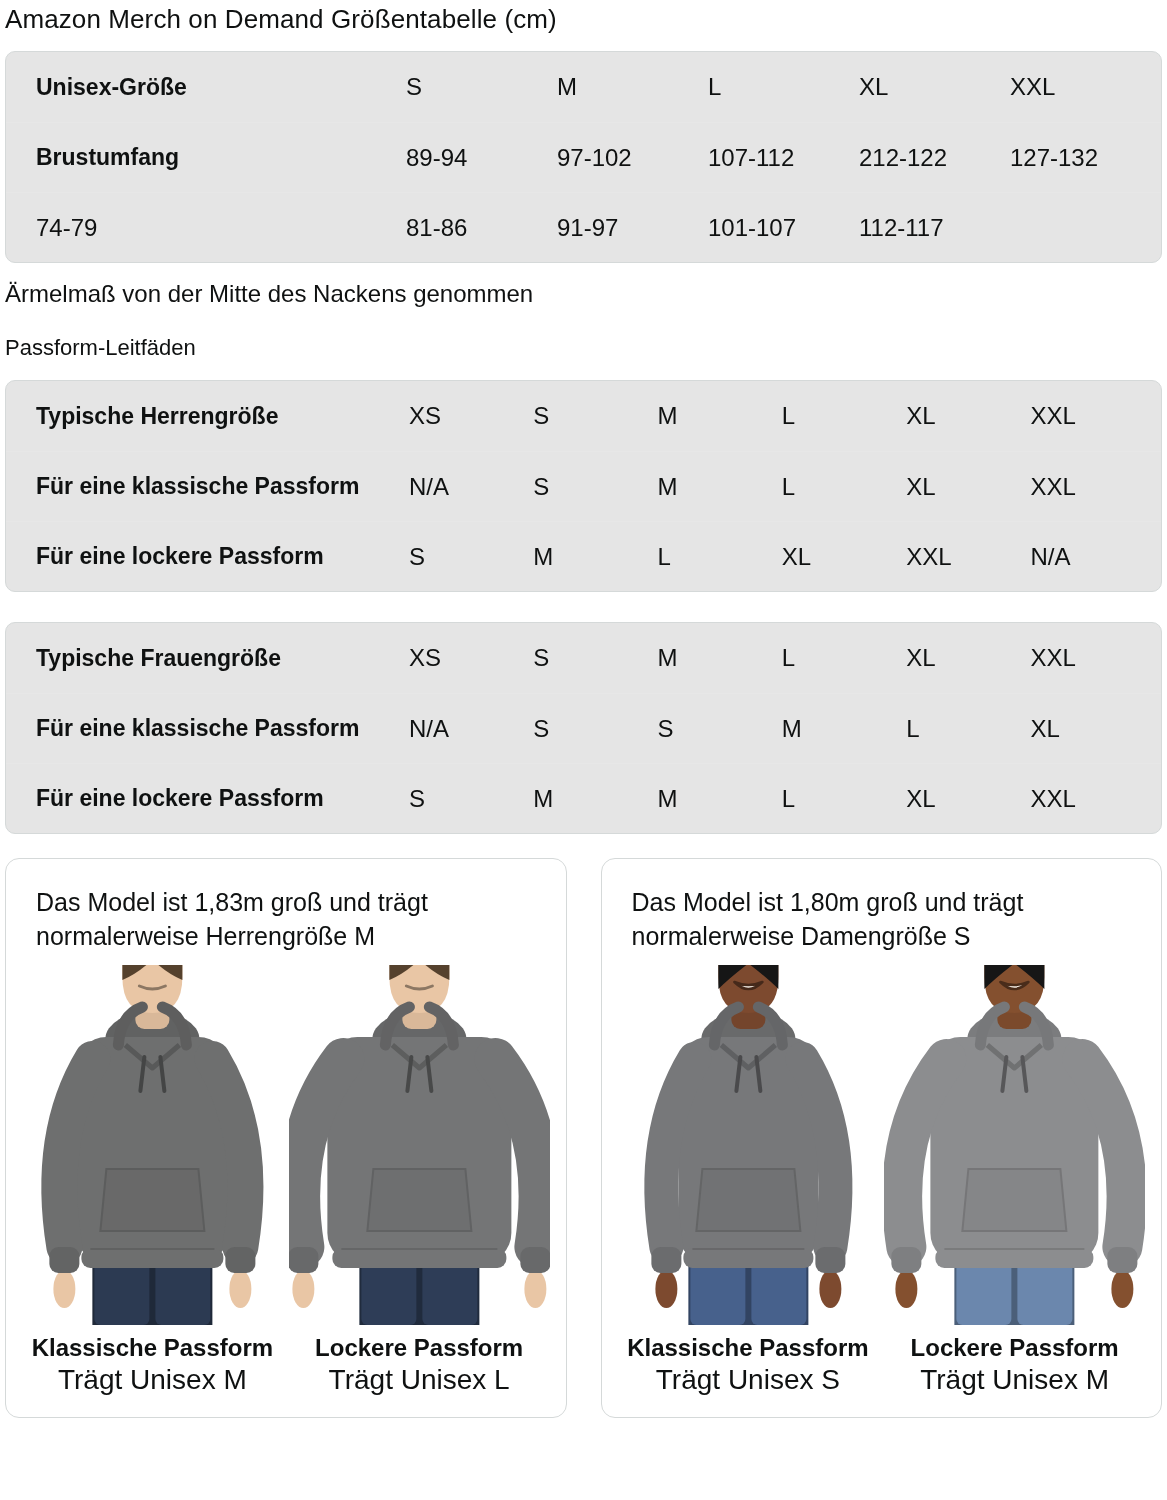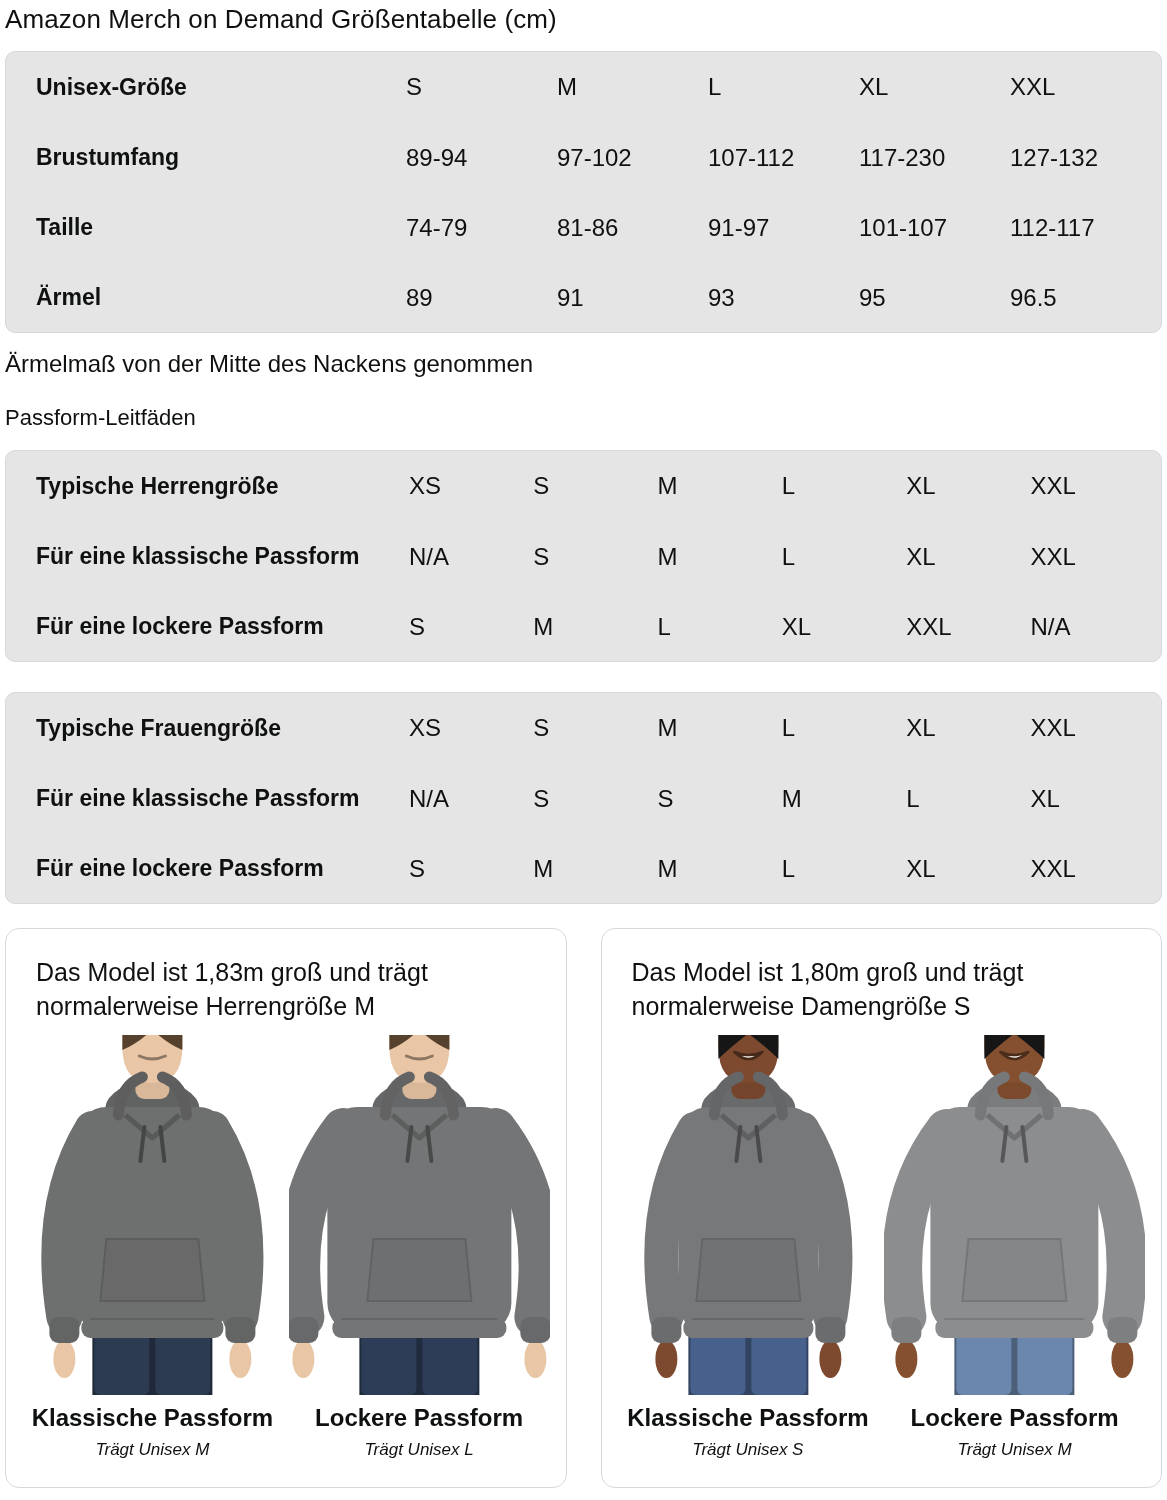--- a/index.html
+++ b/index.html
@@ -49,21 +49,21 @@
   }
   .card-desc{
     font-size:25px;line-height:34px;margin:0 0 12px 14px;max-width:462px;
   }
   .figures{display:flex;gap:6px;}
   .fig{flex:1;margin:0;display:flex;flex-direction:column;align-items:center;}
   .photo{width:100%;height:360px;background:#fff;}
   .photo svg{width:100%;height:100%;display:block;}
   .figcap{text-align:center;margin-top:8px;}
   .cap-title{font-weight:700;font-size:24px;line-height:30px;}
-  .cap-sub{font-size:17px;line-height:34px;font-style:italic;}
+  .cap-sub{font-size:28px;line-height:34px;}
 </style>
 </head>
 <body>
 
 <div class="page">
 
   <h1 class="title">Amazon Merch on Demand Größentabelle (cm)</h1>
 
   <div class="table cols5">
       <div class="trow">
@@ -72,38 +72,29 @@
         <span class="tcell">M</span>
         <span class="tcell">L</span>
         <span class="tcell">XL</span>
         <span class="tcell">XXL</span>
       </div>
       <div class="trow">
         <span class="tlabel">Brustumfang</span>
         <span class="tcell">89-94</span>
         <span class="tcell">97-102</span>
         <span class="tcell">107-112</span>
-        <span class="tcell">117-230</span>
+        <span class="tcell">212-122</span>
         <span class="tcell">127-132</span>
       </div>
       <div class="trow">
-        <span class="tlabel">Taille</span>
         <span class="tcell">74-79</span>
         <span class="tcell">81-86</span>
         <span class="tcell">91-97</span>
         <span class="tcell">101-107</span>
         <span class="tcell">112-117</span>
-      </div>
-      <div class="trow">
-        <span class="tlabel">Ärmel</span>
-        <span class="tcell">89</span>
-        <span class="tcell">91</span>
-        <span class="tcell">93</span>
-        <span class="tcell">95</span>
-        <span class="tcell">96.5</span>
       </div>
     </div>
 
   <p class="note">Ärmelmaß von der Mitte des Nackens genommen</p>
 
   <h2 class="subheading">Passform-Leitfäden</h2>
 
   <div class="table cols6 mb">
       <div class="trow">
         <span class="tlabel">Typische Herrengröße</span>

